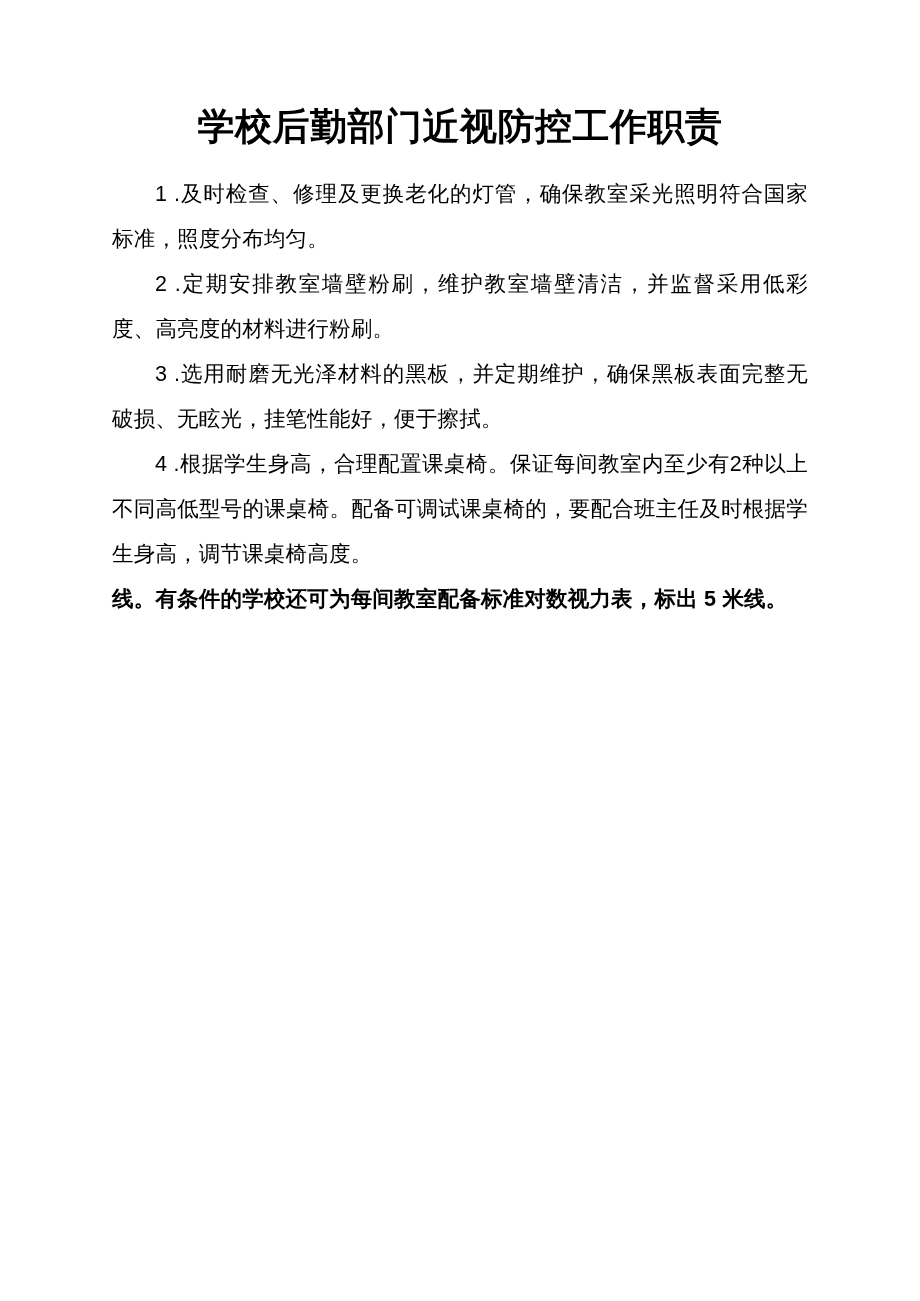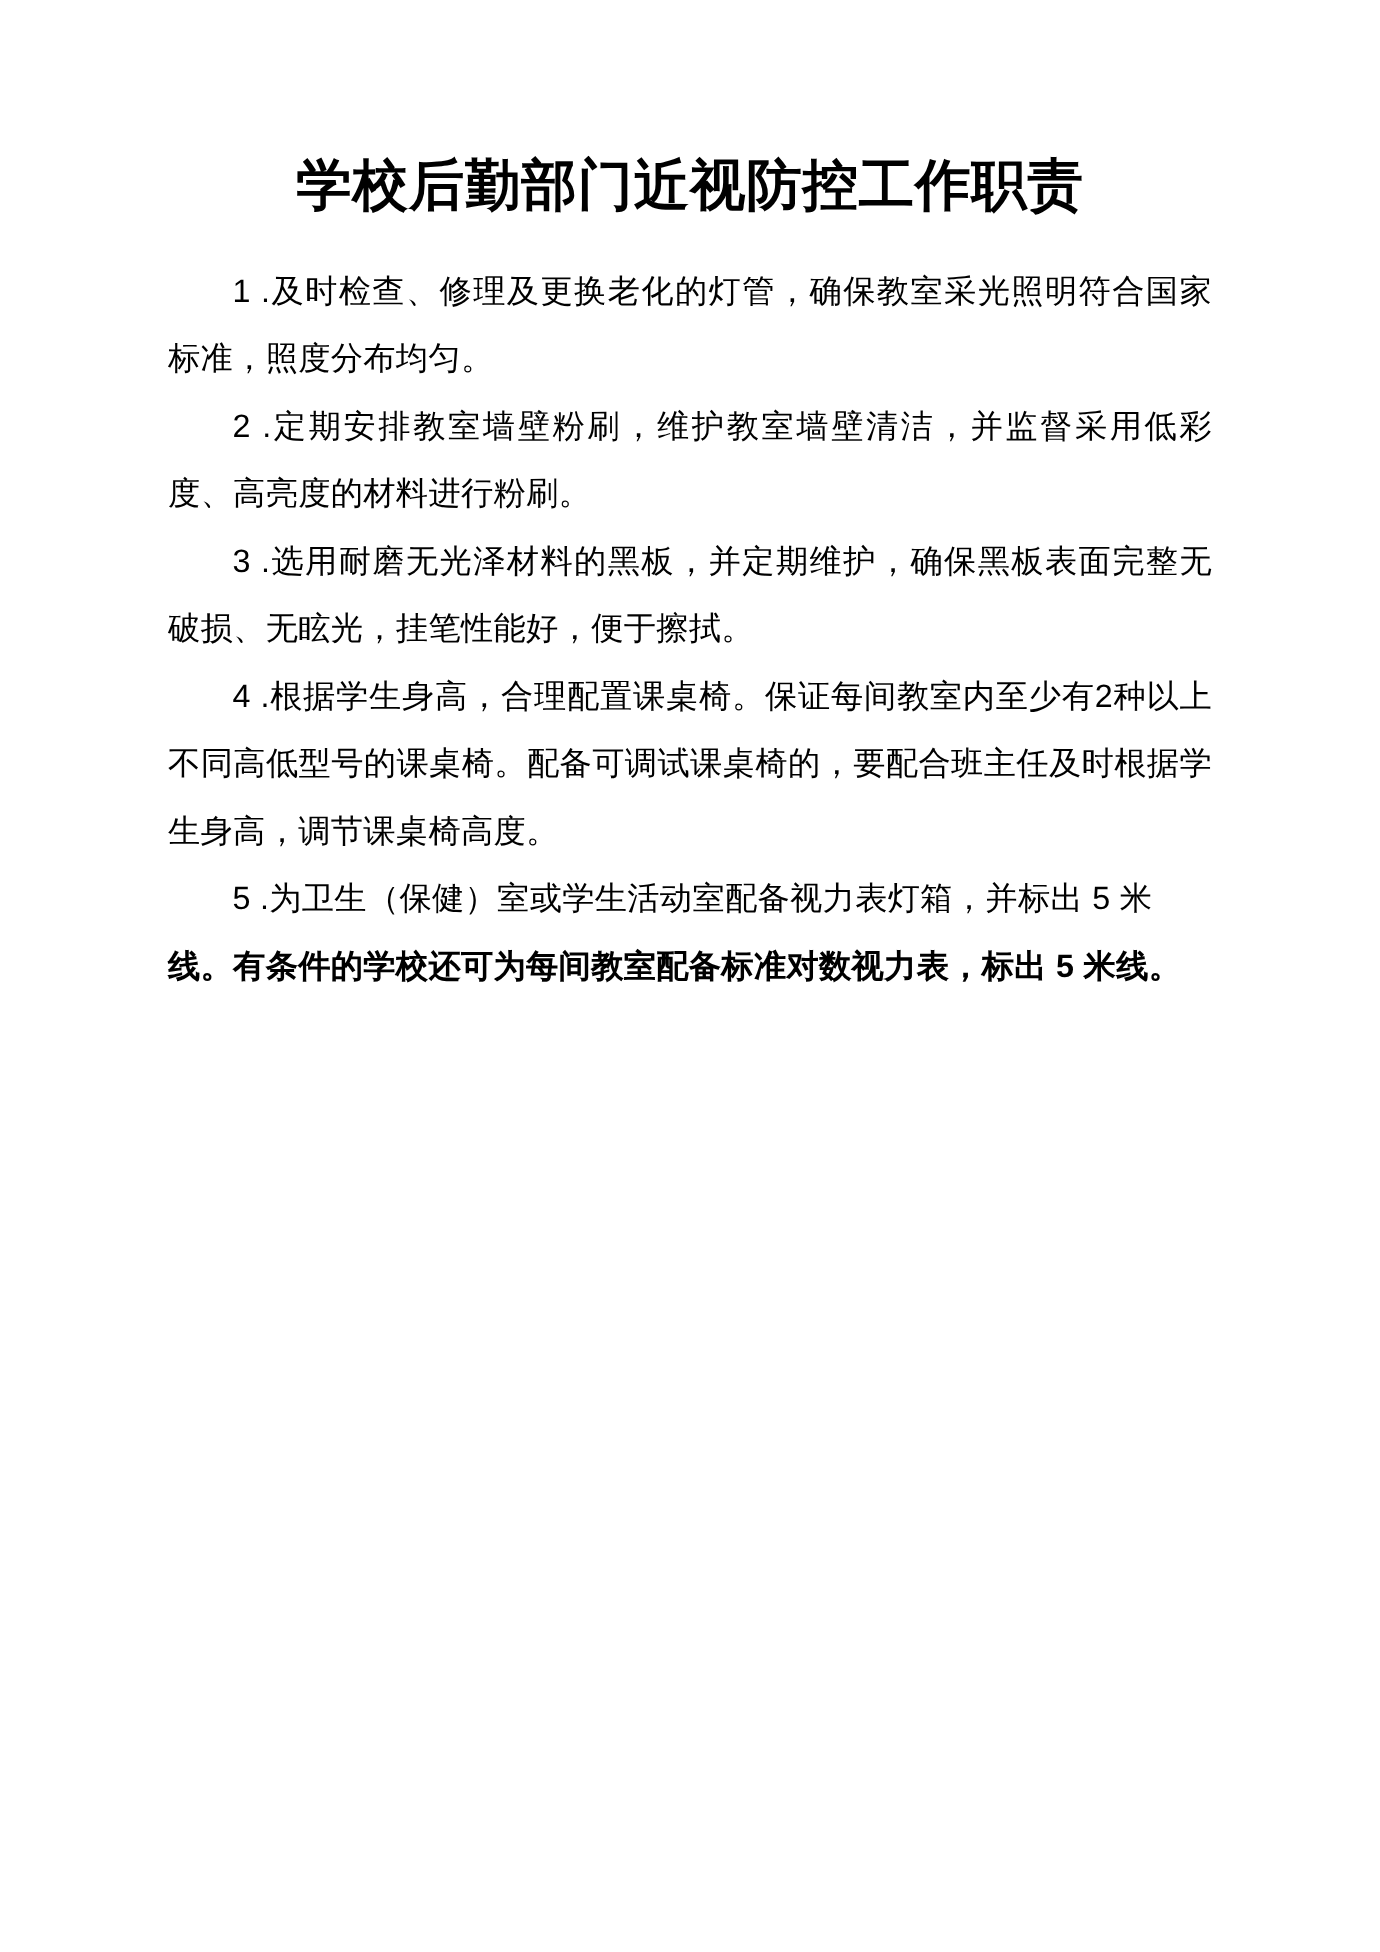--- a/index.html
+++ b/index.html
@@ -18,21 +18,21 @@
     position: relative;
     width: 920px;
     height: 1301px;
     background: #ffffff;
     box-sizing: border-box;
     padding: 0 112px;
   }
   .doc-title {
     margin: 0;
     padding-top: 104px;
-    font-family: Liberation Mono, monospace;
+    font-family: Liberation Serif, serif;
     font-size: 37px;
     font-weight: 700;
     line-height: 1.25;
     text-align: center;
     letter-spacing: 0.5px;
     white-space: nowrap;
   }
   .body-block {
     margin-top: 22px;
   }
@@ -59,17 +59,16 @@
 
 <div class="page">
 
   <h1 class="doc-title">学校后勤部门近视防控工作职责</h1>
 
   <div class="body-block">
     <p class="para">1 .及时检查、修理及更换老化的灯管，确保教室采光照明符合国家标准，照度分布均匀。</p>
     <p class="para">2 .定期安排教室墙壁粉刷，维护教室墙壁清洁，并监督采用低彩度、高亮度的材料进行粉刷。</p>
     <p class="para">3 .选用耐磨无光泽材料的黑板，并定期维护，确保黑板表面完整无破损、无眩光，挂笔性能好，便于擦拭。</p>
     <p class="para">4 .根据学生身高，合理配置课桌椅。保证每间教室内至少有2种以上不同高低型号的课桌椅。配备可调试课桌椅的，要配合班主任及时根据学生身高，调节课桌椅高度。</p>
-    <p class="para">5     .为卫生（保健）室或学生活动室配备视力表灯箱，并标出 5 米</p>
     <p class="para no-indent">线。有条件的学校还可为每间教室配备标准对数视力表，标出 5 米线。</p>
   </div>
 
 </div>
 
 </body></html>

